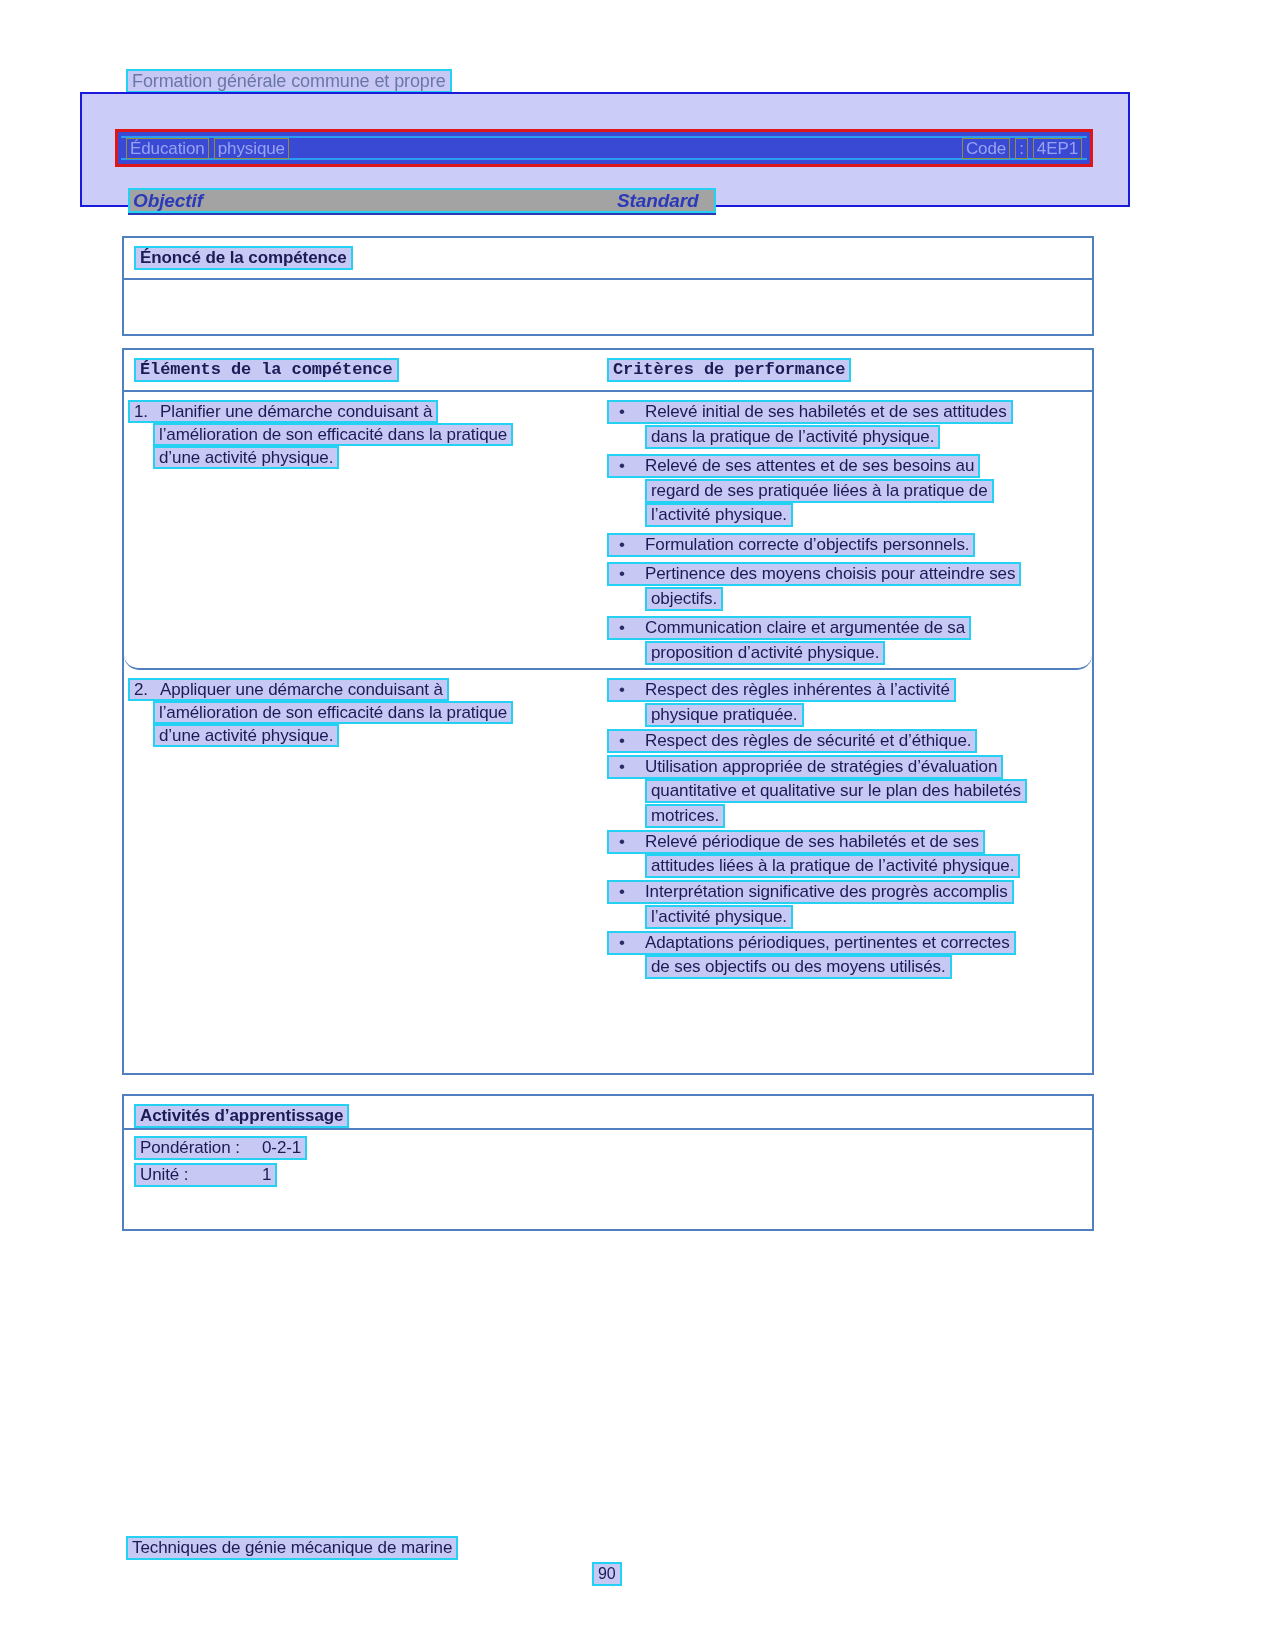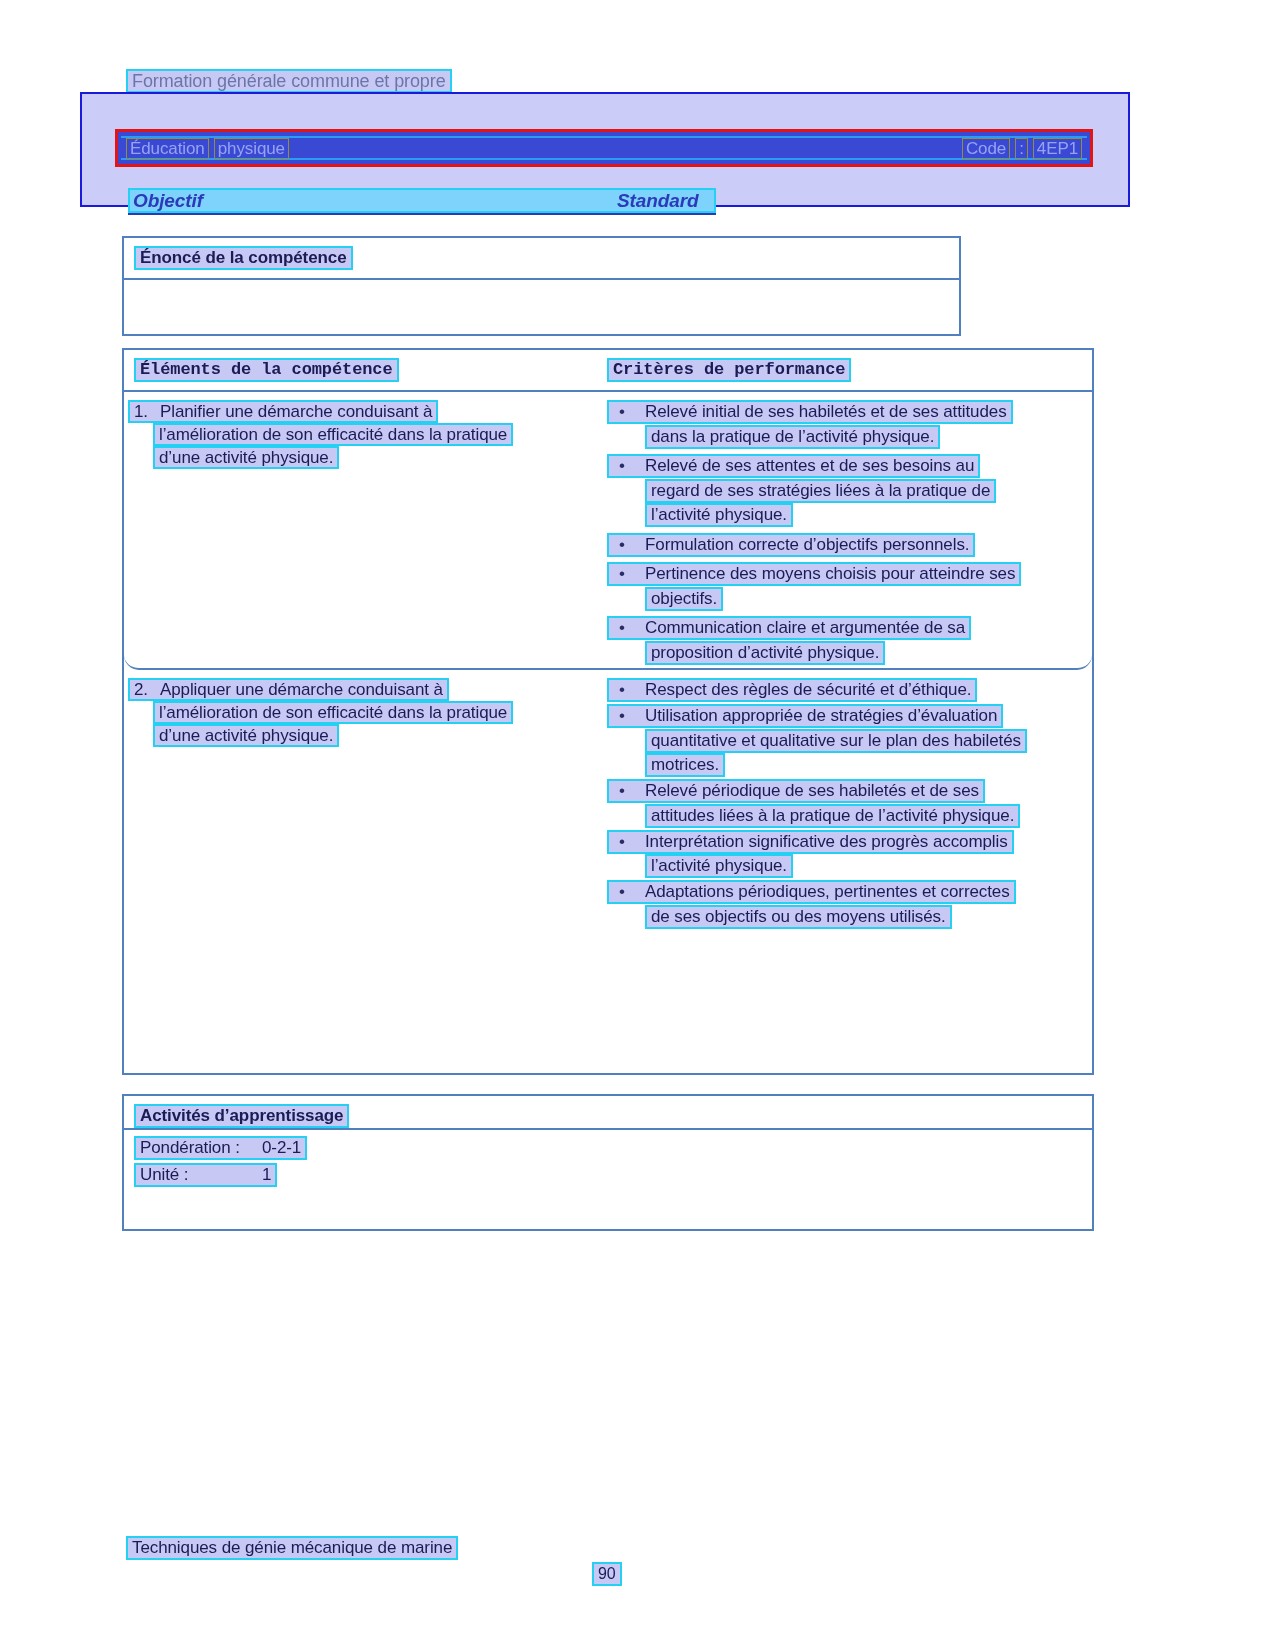--- a/index.html
+++ b/index.html
@@ -16,30 +16,30 @@
             border:2px solid #1a1add;box-sizing:border-box;}
   
   .banner{left:115px;top:129px;width:978px;height:38px;background:#3a49d4;
           border:3px solid #df1518;box-sizing:border-box;}
   .banner-stripe{position:absolute;left:3px;right:3px;top:4px;bottom:4px;
           border-top:2px solid #2a9df2;border-bottom:2px solid #2a9df2;
           display:flex;align-items:center;justify-content:space-between;padding:0 5px;}
   .banner-group{display:flex;gap:5px;align-items:center;justify-content:space-between;}
   .bword{border:1px solid #8f8f3f;color:#98a3f0;padding:0 3px;line-height:19px;display:inline-block;white-space:nowrap;}
   
-  .obj-row{left:128px;top:188px;width:588px;height:25px;background:#7dd3fc;
+  .obj-row{left:128px;top:188px;width:588px;height:25px;background:#a3a3a3;
            border:2px solid #25d1f2;box-sizing:border-box;box-shadow:0 2px 0 0 #2b3ab4;}
   .obj-row span{position:absolute;top:0;font-size:19px;font-weight:bold;font-style:italic;color:#2b3ab8;}
   .obj-label{left:3px;}
   .std-label{left:487px;}
   
   .tbl{position:absolute;background:#ffffff;border:2px solid #5080bd;box-sizing:border-box;overflow:hidden;}
   .tbl-head{border-bottom:2px solid #5080bd;padding:8px 0 0 10px;font-weight:bold;box-sizing:border-box;overflow:hidden;}
   .bold{font-weight:bold;}
-  #table1{left:122px;top:236px;width:839px;height:100px;}
+  #table1{left:122px;top:236px;width:972px;height:100px;}
   #table1 .tbl-head{height:42px;}
   #table1 .tbl-body{padding:8px 0 0 10px;}
   #table1 .line{height:23px;}
   #table2{left:122px;top:348px;width:972px;height:727px;}
   #table2 .tbl-head{height:42px;display:flex;padding:8px 0 0 0;font-family:Liberation Mono, monospace;}
   .t2-head-left{width:483px;padding-left:10px;box-sizing:border-box;}
   .t2-row{display:flex;box-sizing:border-box;overflow:hidden;}
   #t2r1{height:278px;border-bottom:2px solid #5080bd;border-radius:15px;}
   #t2r2{height:407px;}
   .cell-el{width:483px;padding:8px 0 0 4px;box-sizing:border-box;overflow:hidden;}
@@ -108,21 +108,21 @@
         <div class="line cont"><span class="hl">l’amélioration de son efficacité dans la pratique</span></div>
         <div class="line cont"><span class="hl">d’une activité physique.</span></div>
       </div>
       <div class="cell-cr">
         <div class="item">
           <div class="line"><span class="hl"><span class="bullet">•</span><span>Relevé initial de ses habiletés et de ses attitudes</span></span></div>
           <div class="line cont"><span class="hl">dans la pratique de l’activité physique.</span></div>
         </div>
         <div class="item">
           <div class="line"><span class="hl"><span class="bullet">•</span><span>Relevé de ses attentes et de ses besoins au</span></span></div>
-          <div class="line cont"><span class="hl">regard de ses stratégies liées à la pratique de</span></div>
+          <div class="line cont"><span class="hl">regard de ses pratiquée liées à la pratique de</span></div>
           <div class="line cont"><span class="hl">l’activité physique.</span></div>
         </div>
         <div class="item">
           <div class="line"><span class="hl"><span class="bullet">•</span><span>Formulation correcte d’objectifs personnels.</span></span></div>
         </div>
         <div class="item">
           <div class="line"><span class="hl"><span class="bullet">•</span><span>Pertinence des moyens choisis pour atteindre ses</span></span></div>
           <div class="line cont"><span class="hl">objectifs.</span></div>
         </div>
         <div class="item">
@@ -132,20 +132,24 @@
       </div>
     </div>
 
     <div class="t2-row row2" id="t2r2">
       <div class="cell-el">
         <div class="line"><span class="hl"><span class="num">2.</span><span>Appliquer une démarche conduisant à</span></span></div>
         <div class="line cont"><span class="hl">l’amélioration de son efficacité dans la pratique</span></div>
         <div class="line cont"><span class="hl">d’une activité physique.</span></div>
       </div>
       <div class="cell-cr">
+        <div class="item">
+          <div class="line"><span class="hl"><span class="bullet">•</span><span>Respect des règles inhérentes à l’activité</span></span></div>
+          <div class="line cont"><span class="hl">physique pratiquée.</span></div>
+        </div>
         <div class="item">
           <div class="line"><span class="hl"><span class="bullet">•</span><span>Respect des règles de sécurité et d’éthique.</span></span></div>
         </div>
         <div class="item">
           <div class="line"><span class="hl"><span class="bullet">•</span><span>Utilisation appropriée de stratégies d’évaluation</span></span></div>
           <div class="line cont"><span class="hl">quantitative et qualitative sur le plan des habiletés</span></div>
           <div class="line cont"><span class="hl">motrices.</span></div>
         </div>
         <div class="item">
           <div class="line"><span class="hl"><span class="bullet">•</span><span>Relevé périodique de ses habiletés et de ses</span></span></div>

